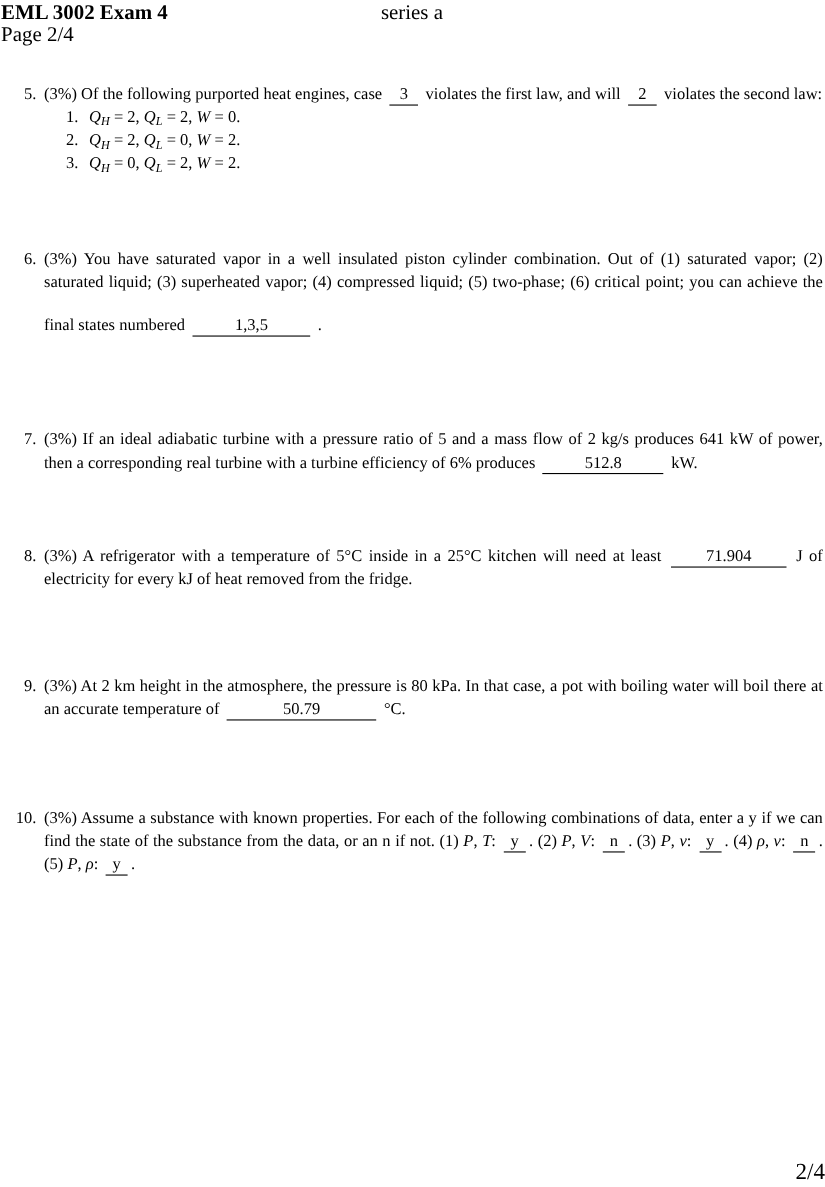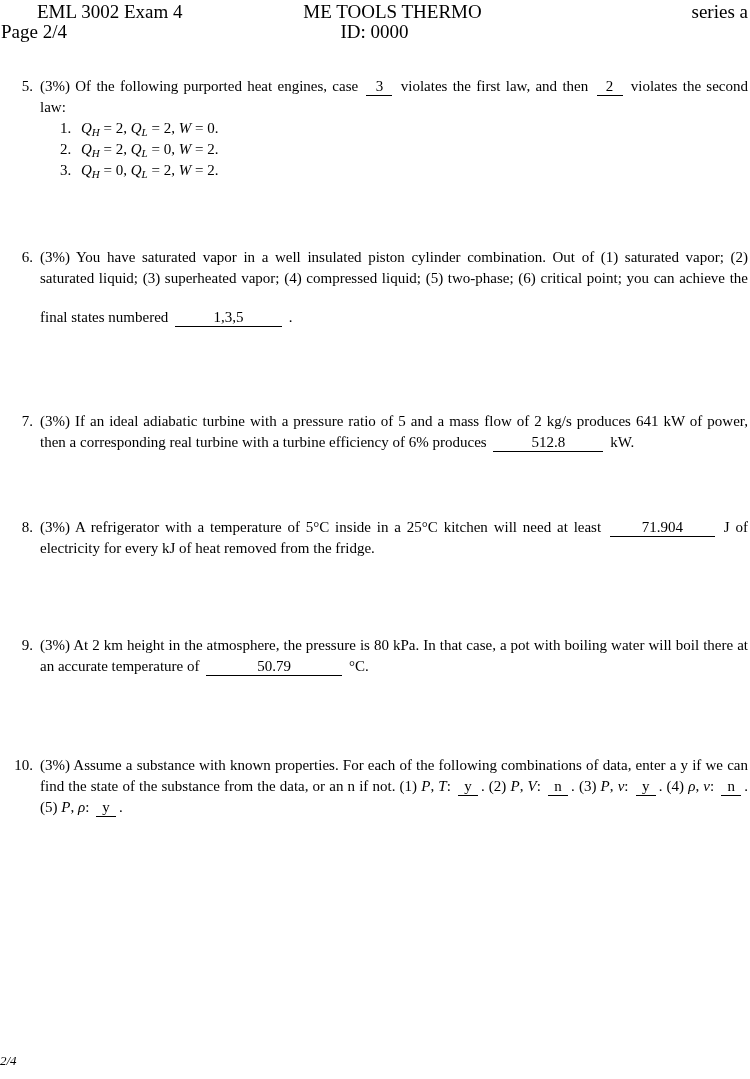--- a/index.html
+++ b/index.html
@@ -12,21 +12,21 @@
   .page { position:relative; width:750px; height:1079px; overflow:hidden; background:#ffffff; }
 
   
   .header {
     display:grid; grid-template-columns:1fr auto 1fr;
     padding:2px 2px 0 1px;
     font-size:19px; line-height:20px;
   }
   .hcol-center { text-align:center; }
   .hcol-right  { text-align:right; }
-  .bold { font-weight:normal;margin-left:36px; }
+  .bold { font-weight:bold; }
 
   
   .questions { padding:34px 2px 0 0; }
   .question { display:flex; font-size:15px; line-height:21px; }
   .qnum { flex:0 0 33px; width:33px; text-align:right; }
   .qbody { flex:1; margin-left:7px; }
   .qtext { text-align:justify; }
 
   .q5 { margin-bottom:66px; }
   .q6 { margin-bottom:83px; }
@@ -45,47 +45,43 @@
   .blank {
     display:inline-block;
     border-bottom:1px solid #000000;
     text-align:center;
     line-height:17px;
     padding:0 2px;
     margin:0 3px;
     vertical-align:baseline;
   }
 
-  .footer { position:absolute; left:0; right:0; top:1053px; text-align:left; font-size:13px;font-style:italic; }
+  .footer { position:absolute; left:0; right:0; top:1053px; text-align:right; font-size:21px; }
 </style>
 </head>
 <body>
 
 <div class="page">
 
   <div class="header">
     <div class="hcol-left">
       <div class="bold">EML 3002 Exam 4</div>
       <div>Page 2/4</div>
     </div>
-    <div class="hcol-center">
-      <div class="bold">ME TOOLS THERMO</div>
-      <div>ID: 0000</div>
-    </div>
     <div class="hcol-right">
       <div>series a</div>
     </div>
   </div>
 
   <div class="questions">
 
     <div class="question q5">
       <div class="qnum">5.</div>
       <div class="qbody">
-        <div class="qtext"><span>(3%) Of the following purported heat engines, case </span><span class="blank" style="min-width: 26px;">3</span><span> violates the first law, and then </span><span class="blank" style="min-width: 26px;">2</span><span> violates the second law:</span></div>
+        <div class="qtext"><span>(3%) Of the following purported heat engines, case </span><span class="blank" style="min-width: 26px;">3</span><span> violates the first law, and will </span><span class="blank" style="min-width: 26px;">2</span><span> violates the second law:</span></div>
         <ol class="case-list">
           <li class="case-item">
             <span class="case-num">1.</span><span><span class="mvar">Q<sub>H</sub></span><span> = 2, </span><span class="mvar">Q<sub>L</sub></span><span> = 2, </span><span class="mvar">W</span><span> = 0.</span></span>
           </li>
           <li class="case-item">
             <span class="case-num">2.</span><span><span class="mvar">Q<sub>H</sub></span><span> = 2, </span><span class="mvar">Q<sub>L</sub></span><span> = 0, </span><span class="mvar">W</span><span> = 2.</span></span>
           </li>
           <li class="case-item">
             <span class="case-num">3.</span><span><span class="mvar">Q<sub>H</sub></span><span> = 0, </span><span class="mvar">Q<sub>L</sub></span><span> = 2, </span><span class="mvar">W</span><span> = 2.</span></span>
           </li>

